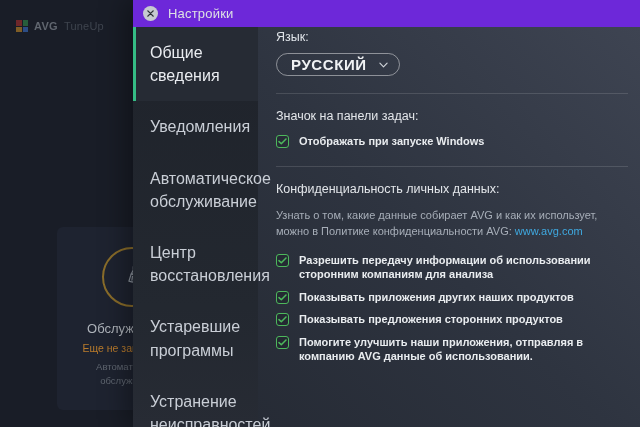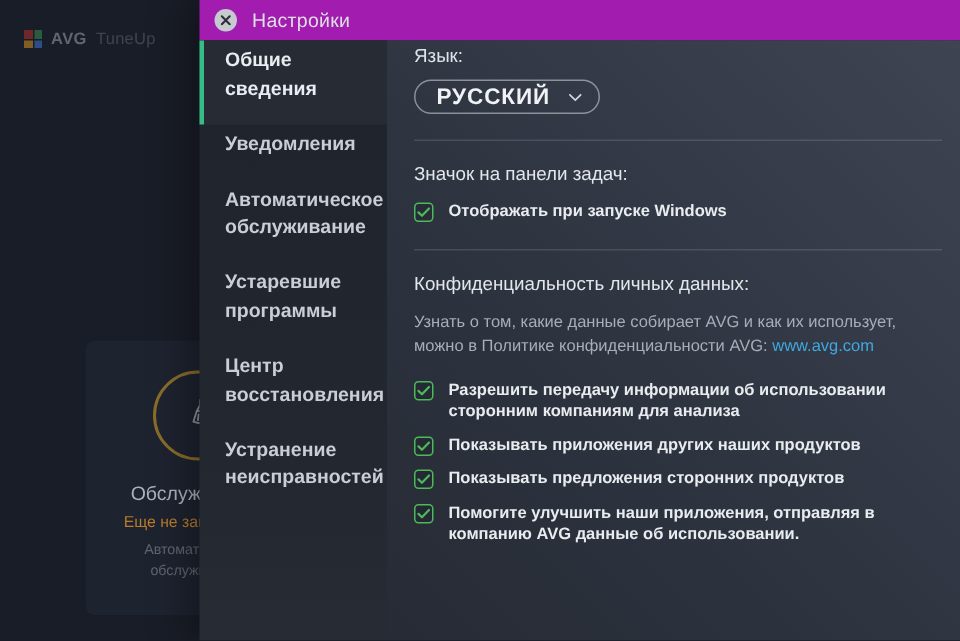--- a/index.html
+++ b/index.html
@@ -50,42 +50,42 @@
   .bg-card-sub { font-size:9.5px; color:#5f6670; line-height:1.45; padding:0 14px; }
 
   
   .panel {
     position:absolute; left:133px; top:0; right:0; bottom:0;
     display:flex; flex-direction:column;
     box-shadow:-8px 0 24px rgba(0,0,0,.35);
   }
   .panel-header {
     height:27px; flex:0 0 27px;
-    background:#a21caf;
+    background:#6d28d9;
     display:flex; align-items:center;
     padding-left:10px; gap:10px;
   }
   .close-btn {
     width:15px; height:15px; border-radius:50%;
     background:#c6cad0;
     display:flex; align-items:center; justify-content:center;
     cursor:pointer; flex:0 0 15px;
   }
   .panel-title { font-size:13px; color:#dde0e4; letter-spacing:.2px; }
 
   .panel-body { flex:1; display:flex; min-height:0; }
 
   .sidebar {
     width:125px; flex:0 0 125px;
     background:linear-gradient(#1f232b 0%, #232830 70%, #272b34 100%);
   }
   .side-item {
     position:relative;
-    padding:4px 8px 14px 17px;
-    font-size:13px; font-weight:bold;
+    padding:14px 8px 14px 17px;
+    font-size:16px; font-weight:normal;
     color:#c9ced6; line-height:1.45;
     cursor:pointer;
   }
   .side-item.selected { background:#262b34; color:#e9ecf0; }
   .side-item.selected::before {
     content:""; position:absolute; left:0; top:0; bottom:0; width:3px;
     background:#35bd85;
   }
 
   .content {
@@ -164,22 +164,22 @@
       </svg>
     </span>
     <span class="panel-title">Настройки</span>
   </div>
 
   <div class="panel-body">
     <div class="sidebar">
       <div class="side-item selected">Общие сведения</div>
       <div class="side-item">Уведомления</div>
       <div class="side-item">Автоматическое обслуживание</div>
+      <div class="side-item">Центр восстановления</div>
       <div class="side-item">Устаревшие программы</div>
-      <div class="side-item">Центр восстановления</div>
       <div class="side-item">Устранение неисправностей</div>
     </div>
 
     <div class="content">
 
       <div class="section-label">Язык:</div>
       <div class="dropdown">
         <span class="dropdown-value">русский</span>
         <svg width="9" height="6" viewBox="0 0 10 6">
           <path d="M1 1 L5 5 L9 1" stroke="#cfd3d8" stroke-width="1.3" fill="none" stroke-linecap="round" stroke-linejoin="round"></path>

